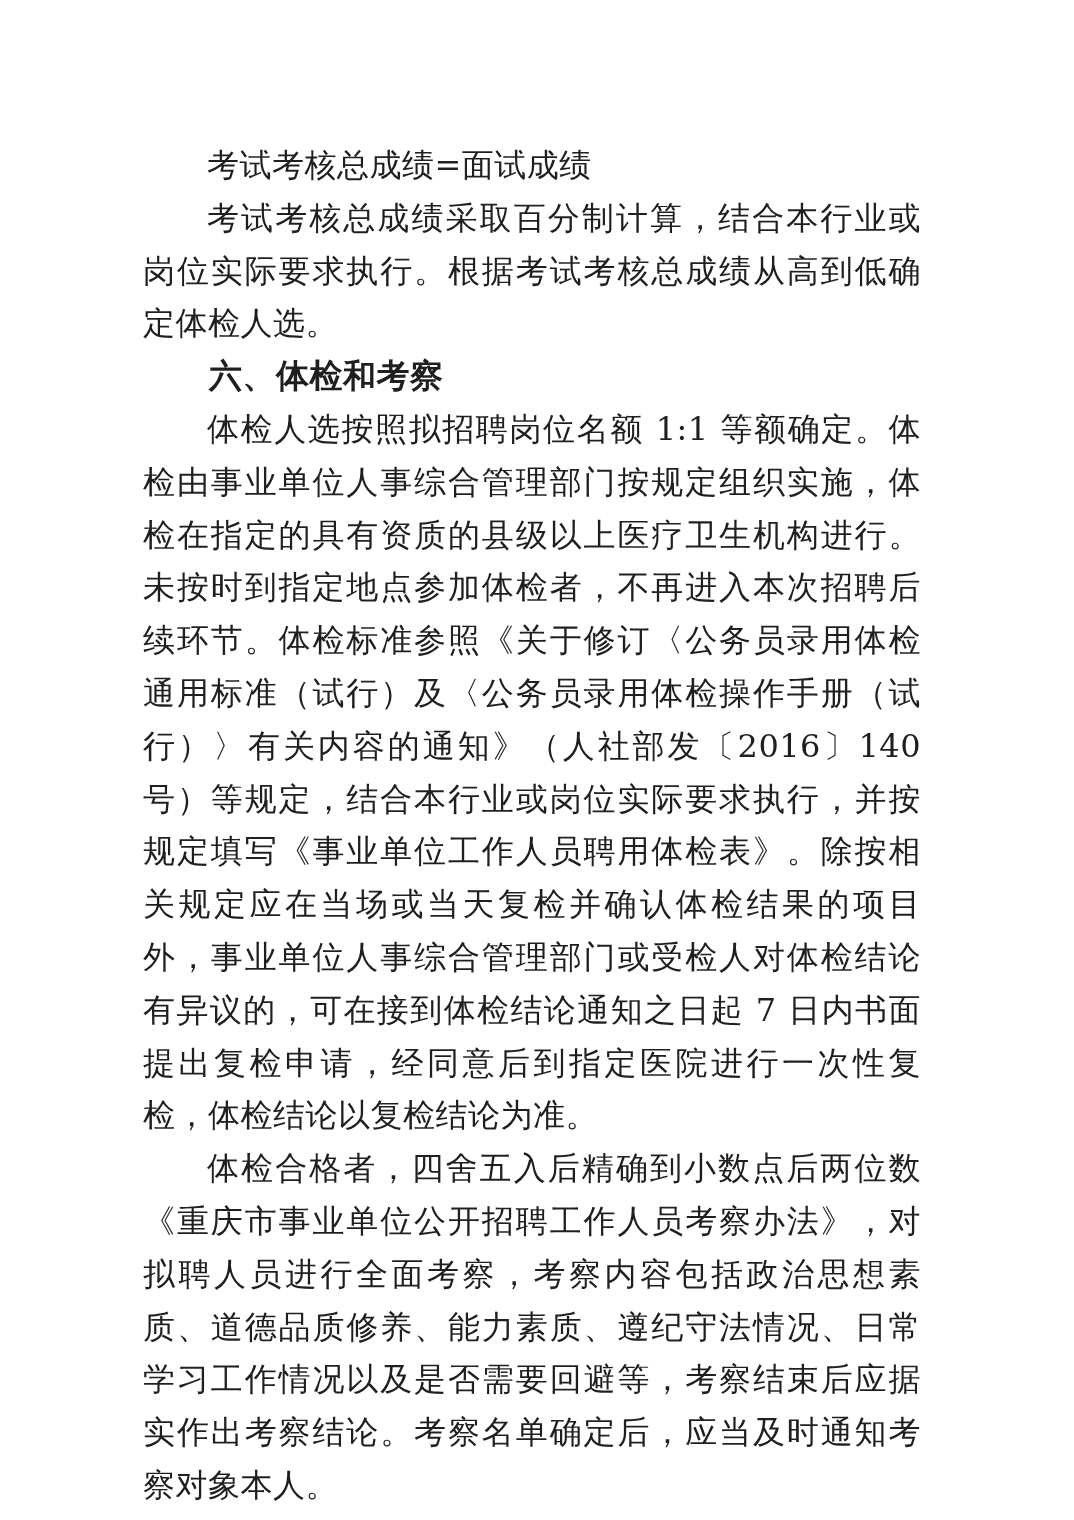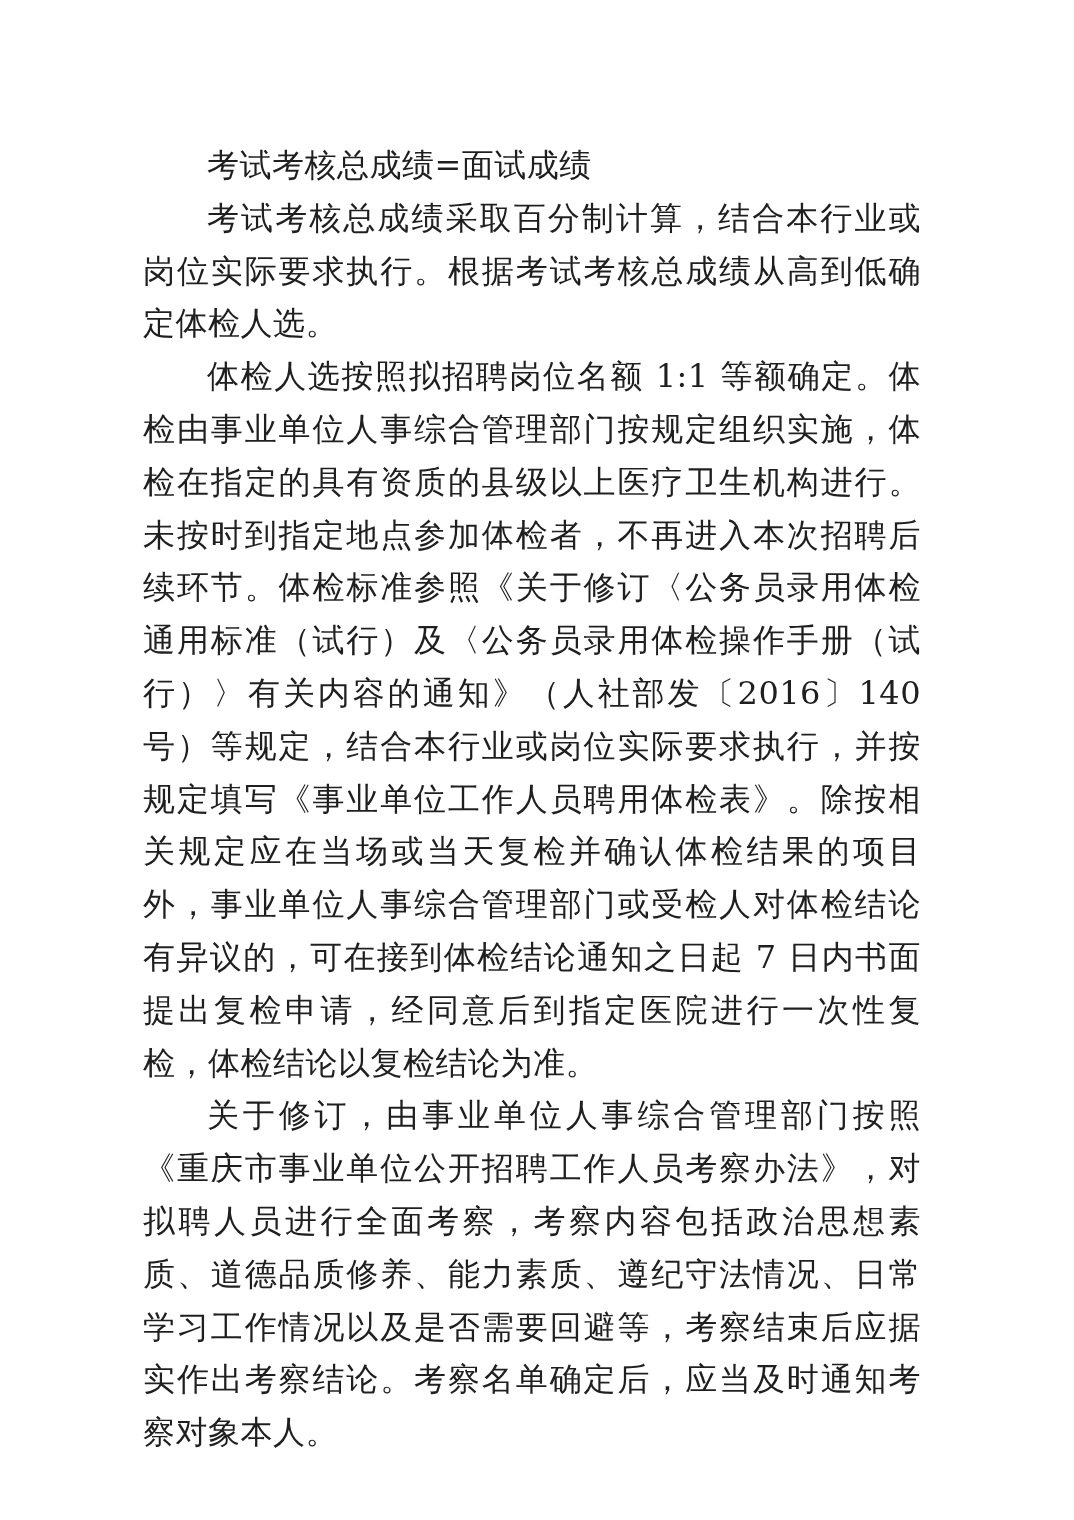--- a/index.html
+++ b/index.html
@@ -49,16 +49,17 @@
     font-size: 33px;
   }
 </style>
 </head>
 <body>
 
 <div class="page">
   <div class="content">
     <p class="line formula">考试考核总成绩=面试成绩</p>
     <p class="line body-para">考试考核总成绩采取百分制计算，结合本行业或岗位实际要求执行。根据考试考核总成绩从高到低确定体检人选。</p>
+    <h2 class="line heading">六、体检和考察</h2>
     <p class="line body-para">体检人选按照拟招聘岗位名额 1:1 等额确定。体检由事业单位人事综合管理部门按规定组织实施，体检在指定的具有资质的县级以上医疗卫生机构进行。未按时到指定地点参加体检者，不再进入本次招聘后续环节。体检标准参照《关于修订〈公务员录用体检通用标准（试行）及〈公务员录用体检操作手册（试行）〉有关内容的通知》（人社部发〔2016〕140 号）等规定，结合本行业或岗位实际要求执行，并按规定填写《事业单位工作人员聘用体检表》。除按相关规定应在当场或当天复检并确认体检结果的项目外，事业单位人事综合管理部门或受检人对体检结论有异议的，可在接到体检结论通知之日起 7 日内书面提出复检申请，经同意后到指定医院进行一次性复检，体检结论以复检结论为准。</p>
-    <p class="line body-para">关于修订，由事业单位人事综合管理部门按照《重庆市事业单位公开招聘工作人员考察办法》，对拟聘人员进行全面考察，考察内容包括政治思想素质、道德品质修养、能力素质、遵纪守法情况、日常学习工作情况以及是否需要回避等，考察结束后应据实作出考察结论。考察名单确定后，应当及时通知考察对象本人。</p>
+    <p class="line body-para">体检合格者，四舍五入后精确到小数点后两位数《重庆市事业单位公开招聘工作人员考察办法》，对拟聘人员进行全面考察，考察内容包括政治思想素质、道德品质修养、能力素质、遵纪守法情况、日常学习工作情况以及是否需要回避等，考察结束后应据实作出考察结论。考察名单确定后，应当及时通知考察对象本人。</p>
   </div>
 </div>
 
 </body></html>

